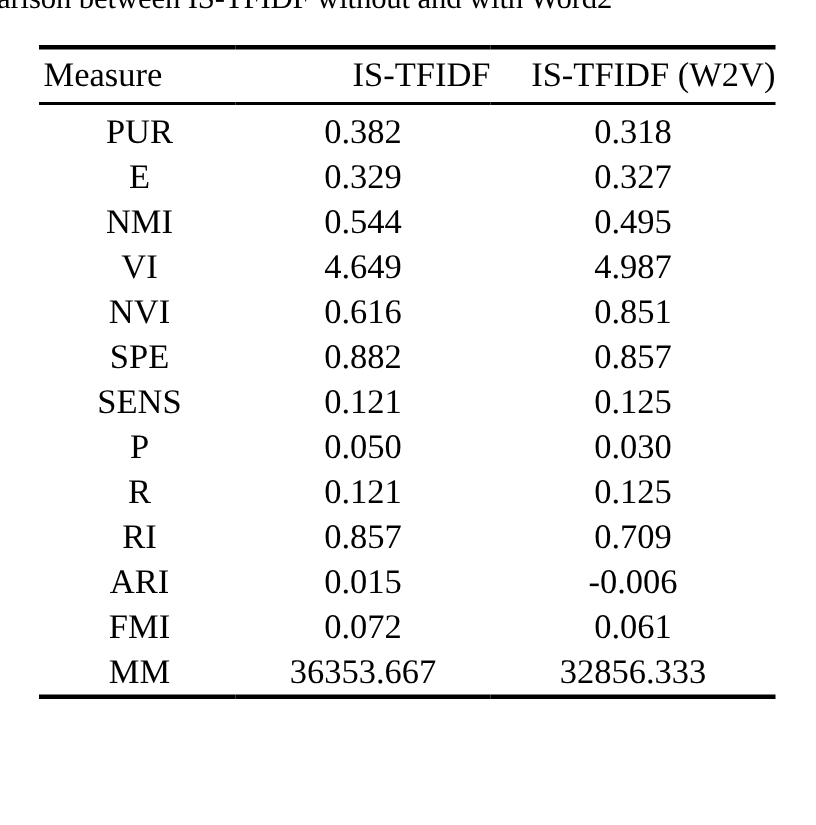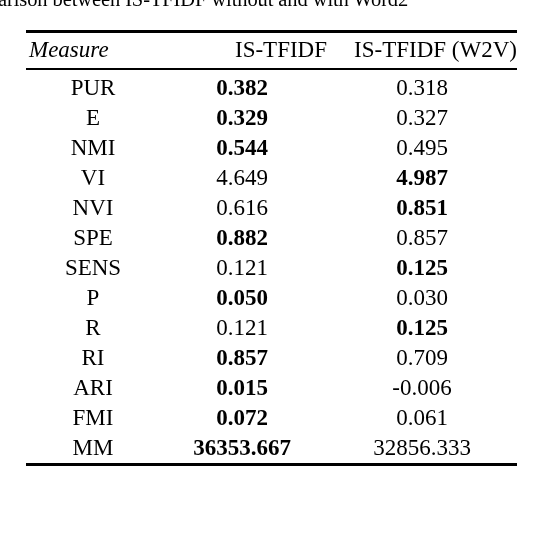--- a/index.html
+++ b/index.html
@@ -72,21 +72,20 @@
   thead th {
     font-weight: normal;
     padding: 5px 0 6px 0;
     border-bottom: 2.6px solid #000;
     line-height: 1.05;
     white-space: nowrap;
   }
   thead th.h-measure {
     text-align: left;
     padding-left: 3px;
-    font-style: italic;
   }
   thead th.h-base,
   thead th.h-w2v {
     text-align: right;
   }
   thead tr.rule-top th {
     border-top: 3.4px solid #000;
   }
 
   tbody td {
@@ -98,21 +97,21 @@
   }
   tbody tr:first-child td { padding-top: 3px; }
 
   td.cell-measure {
     text-align: center;
     padding-left: 3px;
   }
   td.cell-value {
     text-align: center;
   }
-  td.bold { font-weight: bold; }
+  td.bold { font-weight: normal; }
 
   tfoot td {
     border-top: 3.4px solid #000;
     height: 0;
     padding: 0;
     line-height: 0;
     font-size: 0;
   }
 </style>
 </head>

